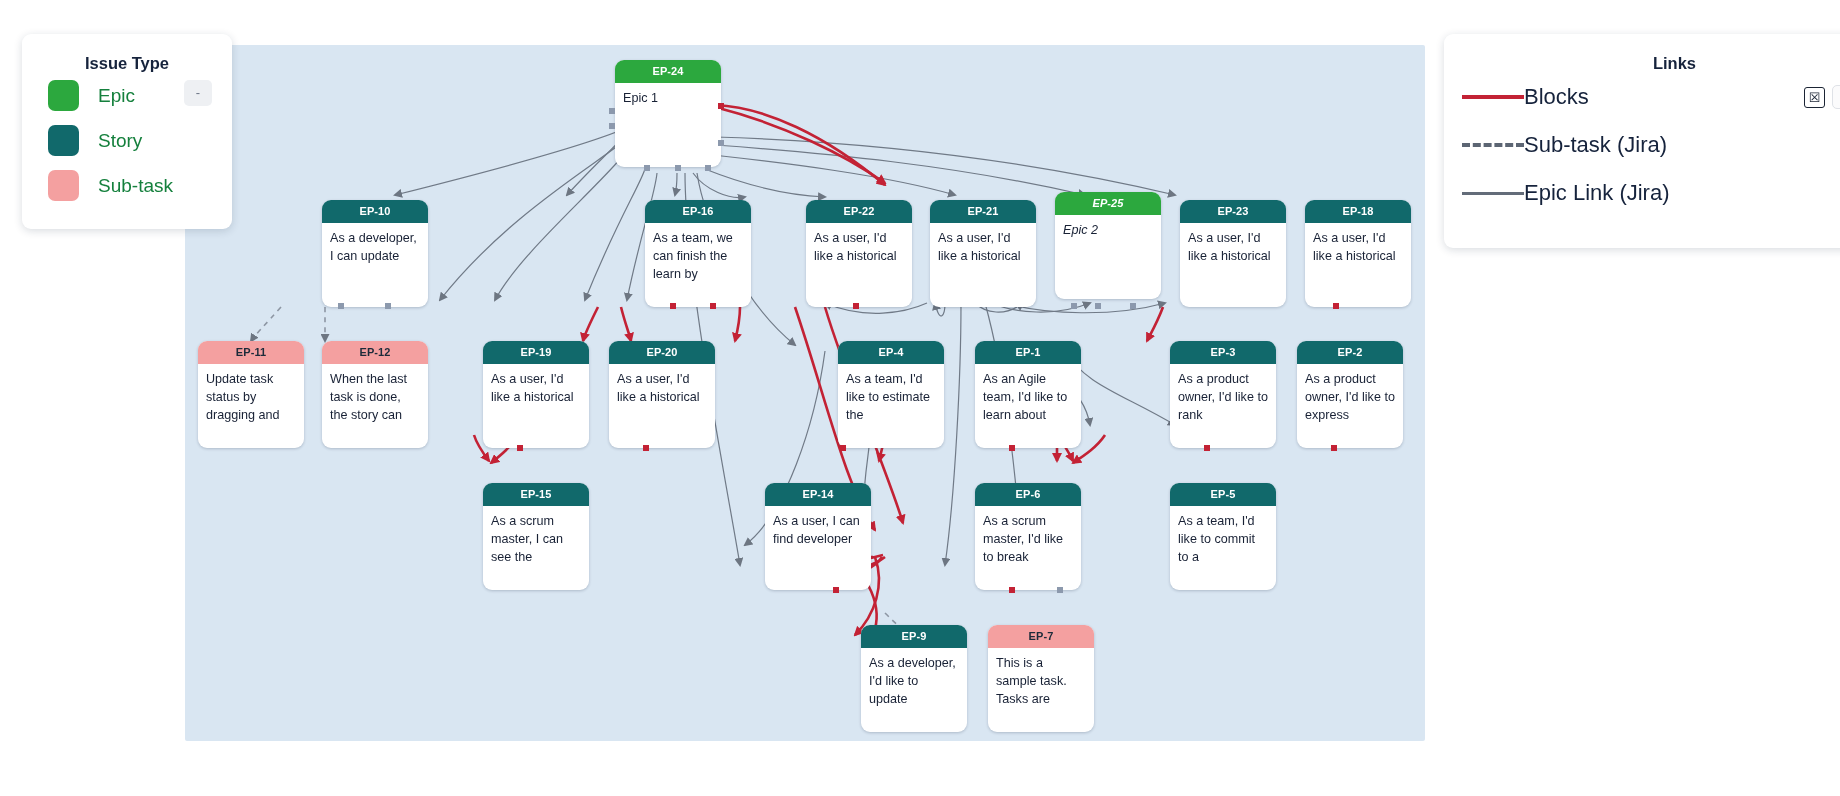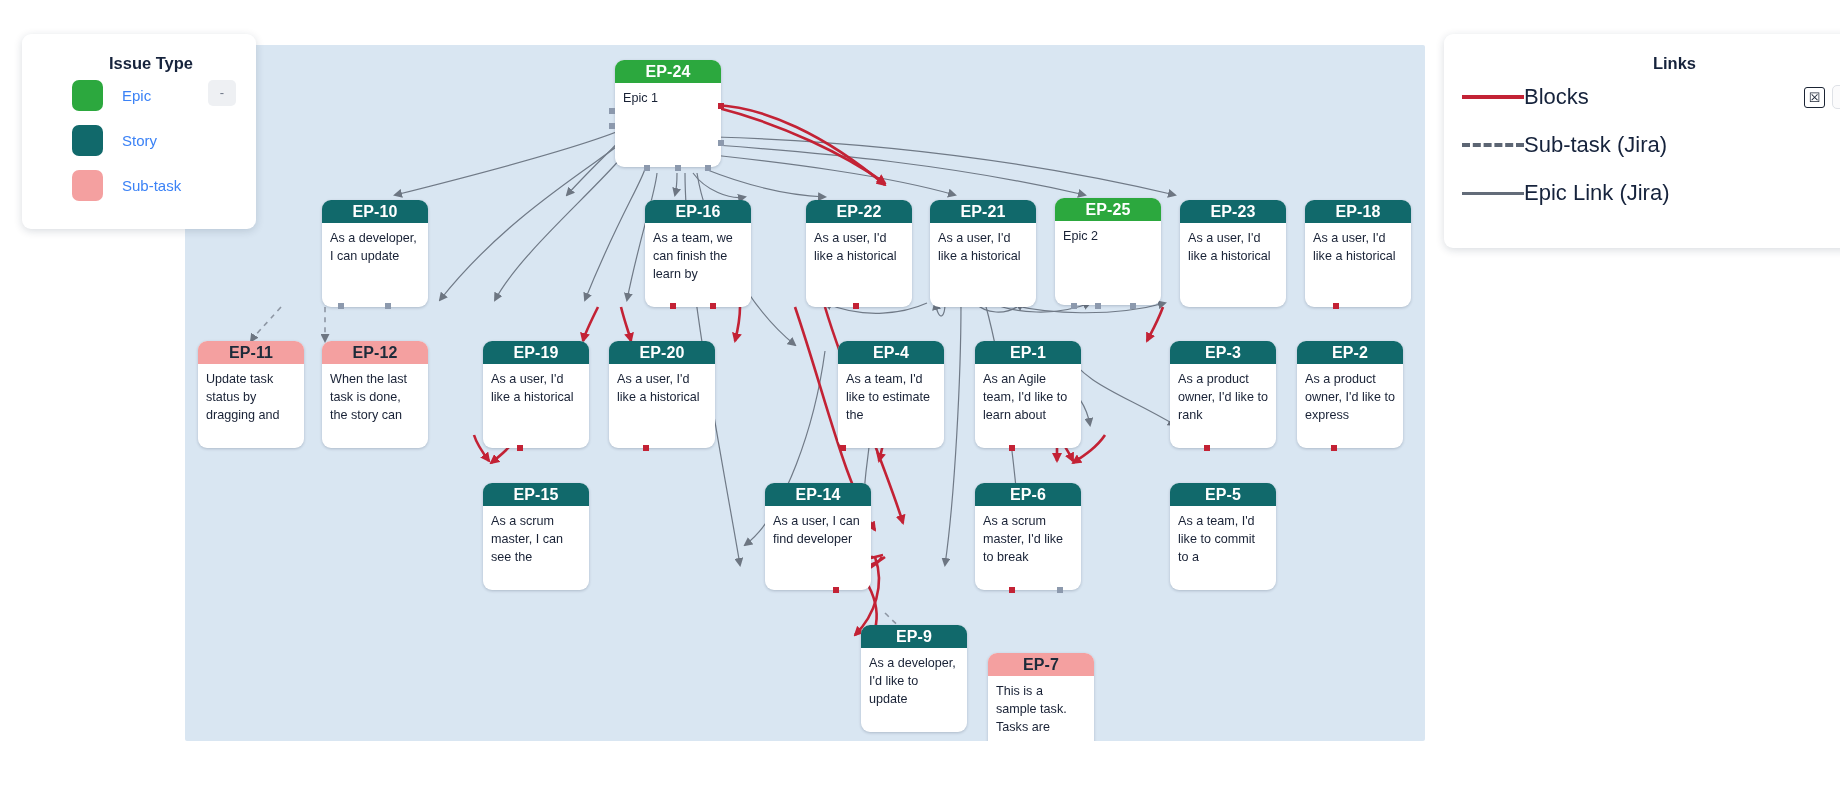--- a/index.html
+++ b/index.html
@@ -31,21 +31,21 @@
     border-radius: 9px;
     box-shadow: 0 1px 3px rgba(16,32,60,0.22);
     overflow: hidden;
     font-family: "Liberation Sans", sans-serif;
     z-index: 5;
   }
   .node .nhead {
     height: 23px;
     line-height: 23px;
     text-align: center;
-    font-size: 16px;
+    font-size: 11px;
     font-weight: 600;
     letter-spacing: 0.1px;
     color: #ffffff;
   }
   .node.type-epic .nhead { background: #2ca83e; }
   .node.type-story .nhead { background: #11696b; }
   .node.type-subtask .nhead { background: #f4a0a0; color: #1d2b3a; }
   .node .nbody {
     padding: 6px 8px 0 8px;
     font-size: 12.6px;
@@ -64,21 +64,21 @@
   .port.red { background: #c32235; }
 
   
   .panel {
     position: absolute;
     background: #ffffff;
     border-radius: 9px;
     box-shadow: 0 2px 9px rgba(20,35,60,0.16);
     z-index: 40;
   }
-  #panel-issue-type { left: 22px; top: 34px; width: 210px; height: 195px; padding-left: 24px; }
+  #panel-issue-type { left: 22px; top: 34px; width: 210px; height: 195px; }
   #panel-links      { left: 1444px; top: 34px; width: 461px; height: 214px; }
 
   .panel-title {
     text-align: center;
     font-size: 16.5px;
     font-weight: bold;
     color: #16233c;
     padding-top: 20px;
   }
   .panel-collapse {
@@ -103,22 +103,22 @@
     padding: 0 0 0 26px;
     height: 45px;
   }
   .swatch {
     width: 31px; height: 31px;
     border-radius: 7px;
     flex: 0 0 auto;
   }
   .legend-label {
     margin-left: 19px;
-    font-size: 15px;
-    color: #3b82f6;
+    font-size: 19px;
+    color: #15803d;
   }
 
   
   .link-row {
     display: flex;
     align-items: center;
     height: 48px;
     padding-left: 18px;
     position: relative;
   }
@@ -273,21 +273,21 @@
     <div class="node type-story" style="left:621px; top:155px;">
       <div class="nhead">EP-22</div>
       <div class="nbody">As a user, I'd like a historical</div>
     </div>
 
     <div class="node type-story" style="left:745px; top:155px;">
       <div class="nhead">EP-21</div>
       <div class="nbody">As a user, I'd like a historical</div>
     </div>
 
-    <div class="node type-epic" style="left:870px; top:153px;">
+    <div class="node type-epic" style="left:870px; top:147px;font-style:italic;">
       <div class="nhead">EP-25</div>
       <div class="nbody">Epic 2</div>
     </div>
 
     <div class="node type-story" style="left:995px; top:155px;">
       <div class="nhead">EP-23</div>
       <div class="nbody">As a user, I'd like a historical</div>
     </div>
 
     <div class="node type-story" style="left:1120px; top:155px;">
@@ -353,21 +353,21 @@
     <div class="node type-story" style="left:985px; top:438px;">
       <div class="nhead">EP-5</div>
       <div class="nbody">As a team, I'd like to commit to a</div>
     </div>
 
     <div class="node type-story" style="left:676px; top:580px;">
       <div class="nhead">EP-9</div>
       <div class="nbody">As a developer, I'd like to update</div>
     </div>
 
-    <div class="node type-subtask" style="left:803px; top:580px;margin-top:28px;">
+    <div class="node type-subtask" style="left:803px; top:580px;">
       <div class="nhead">EP-7</div>
       <div class="nbody">This is a sample task. Tasks are</div>
     </div>
 
     <div class="port" style="left:424px; top:63px;"></div>
     <div class="port" style="left:424px; top:78px;"></div>
     <div class="port red" style="left:533px; top:58px;"></div>
     <div class="port" style="left:533px; top:95px;"></div>
     <div class="port" style="left:459px; top:120px;"></div>
     <div class="port" style="left:490px; top:120px;"></div>

